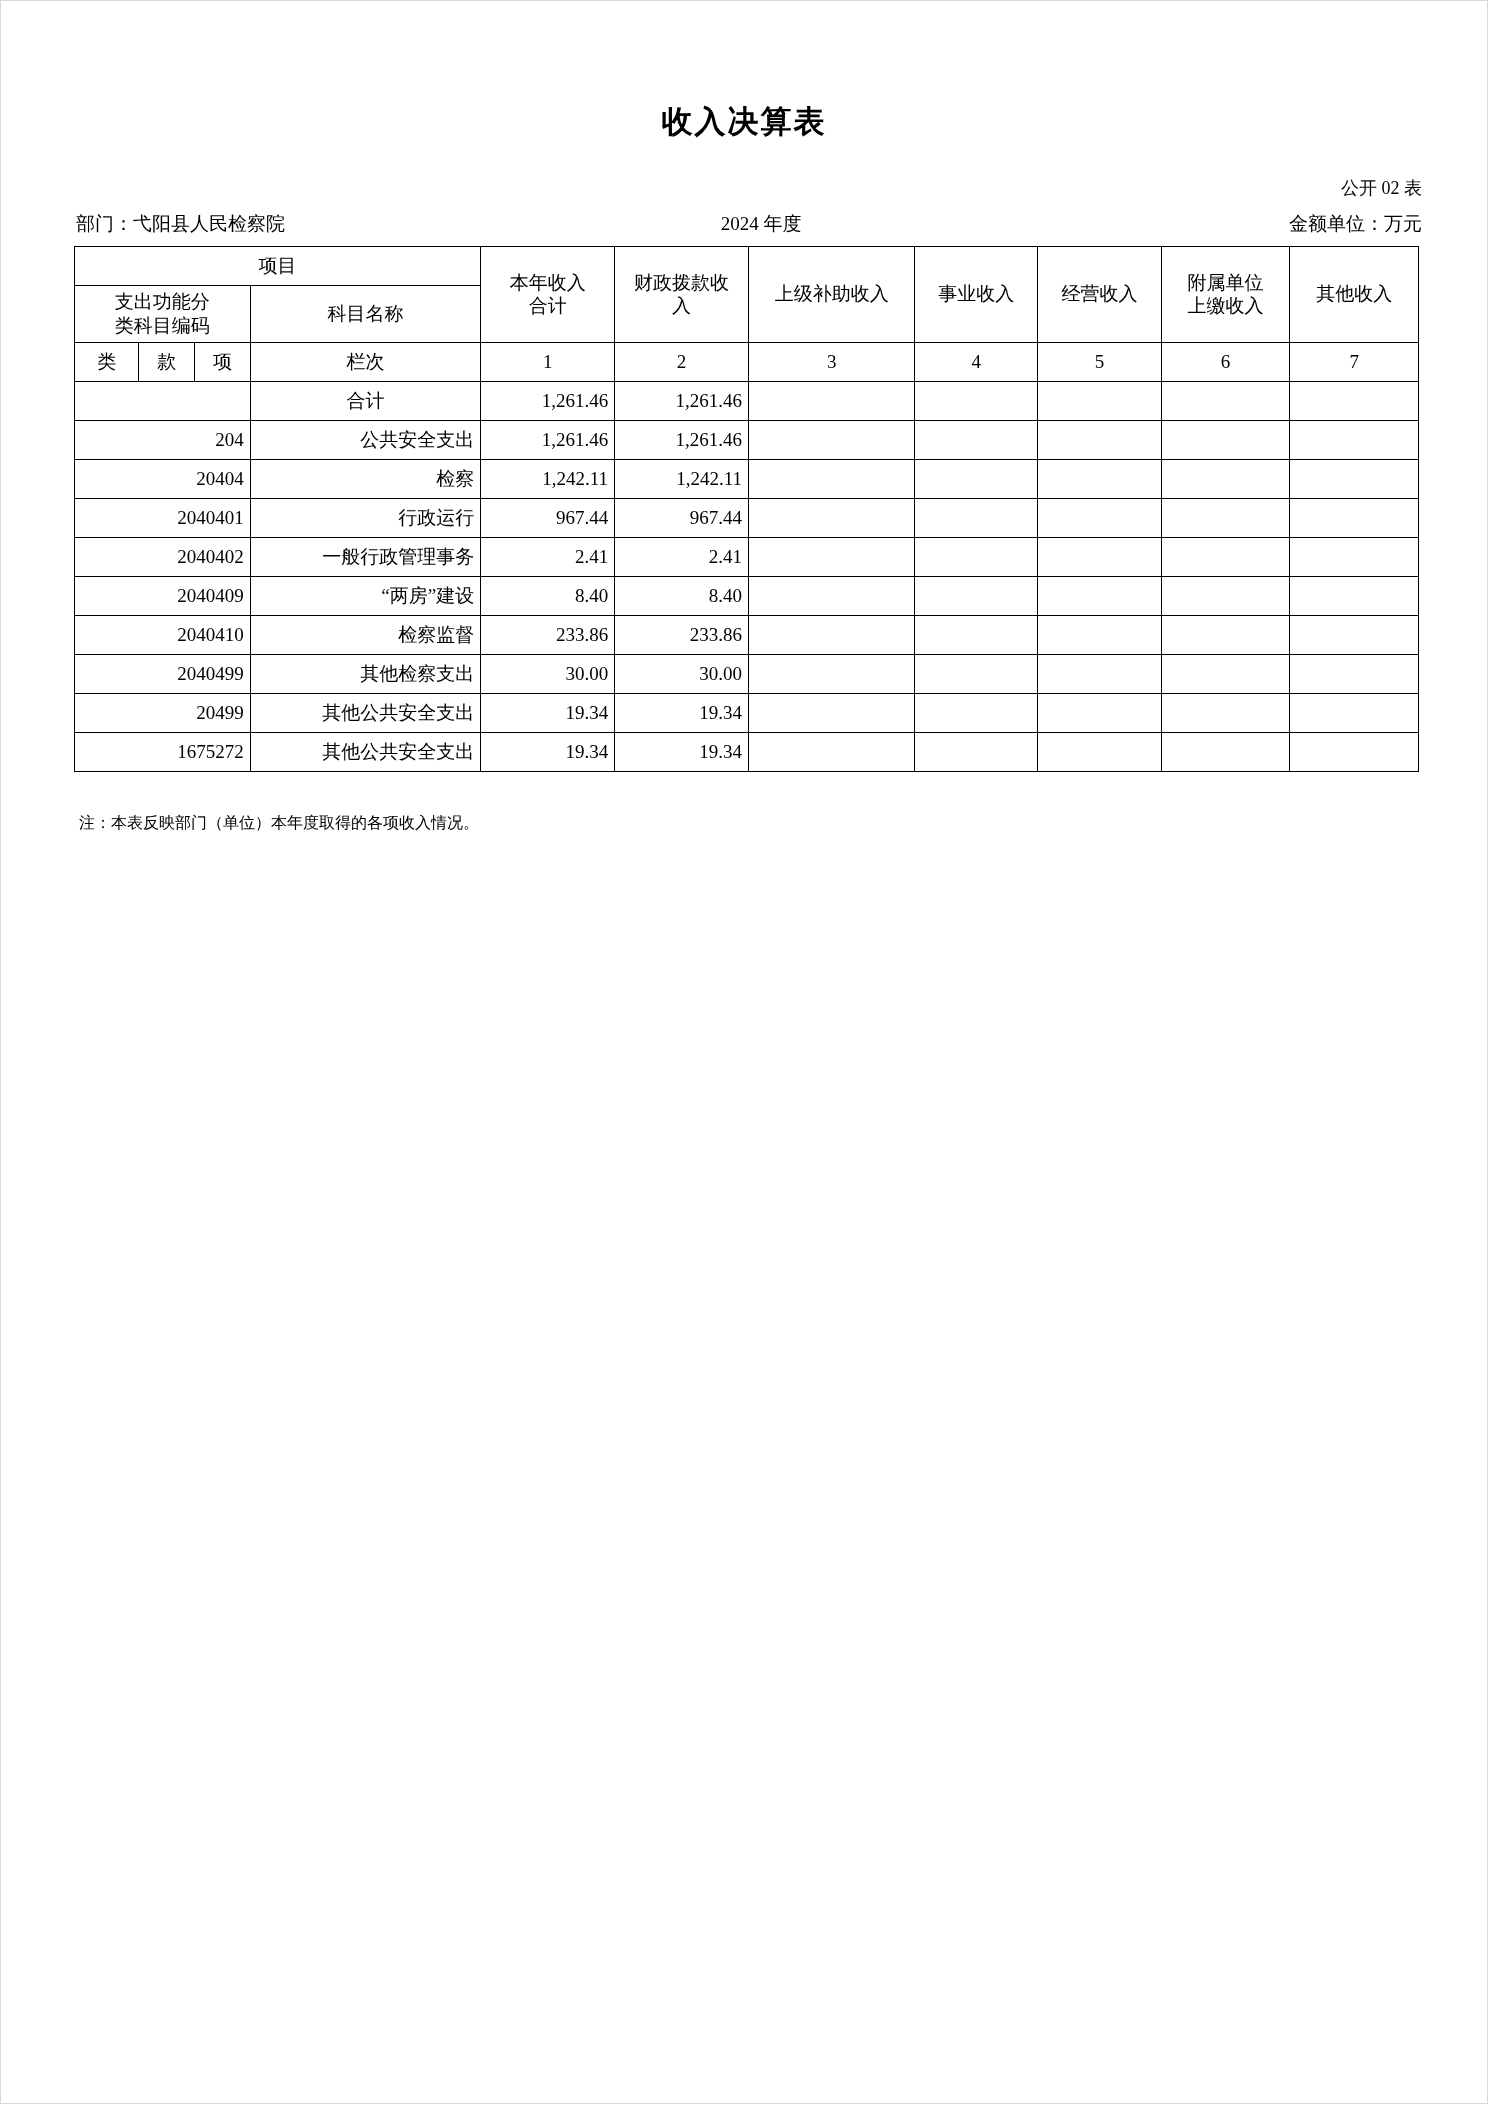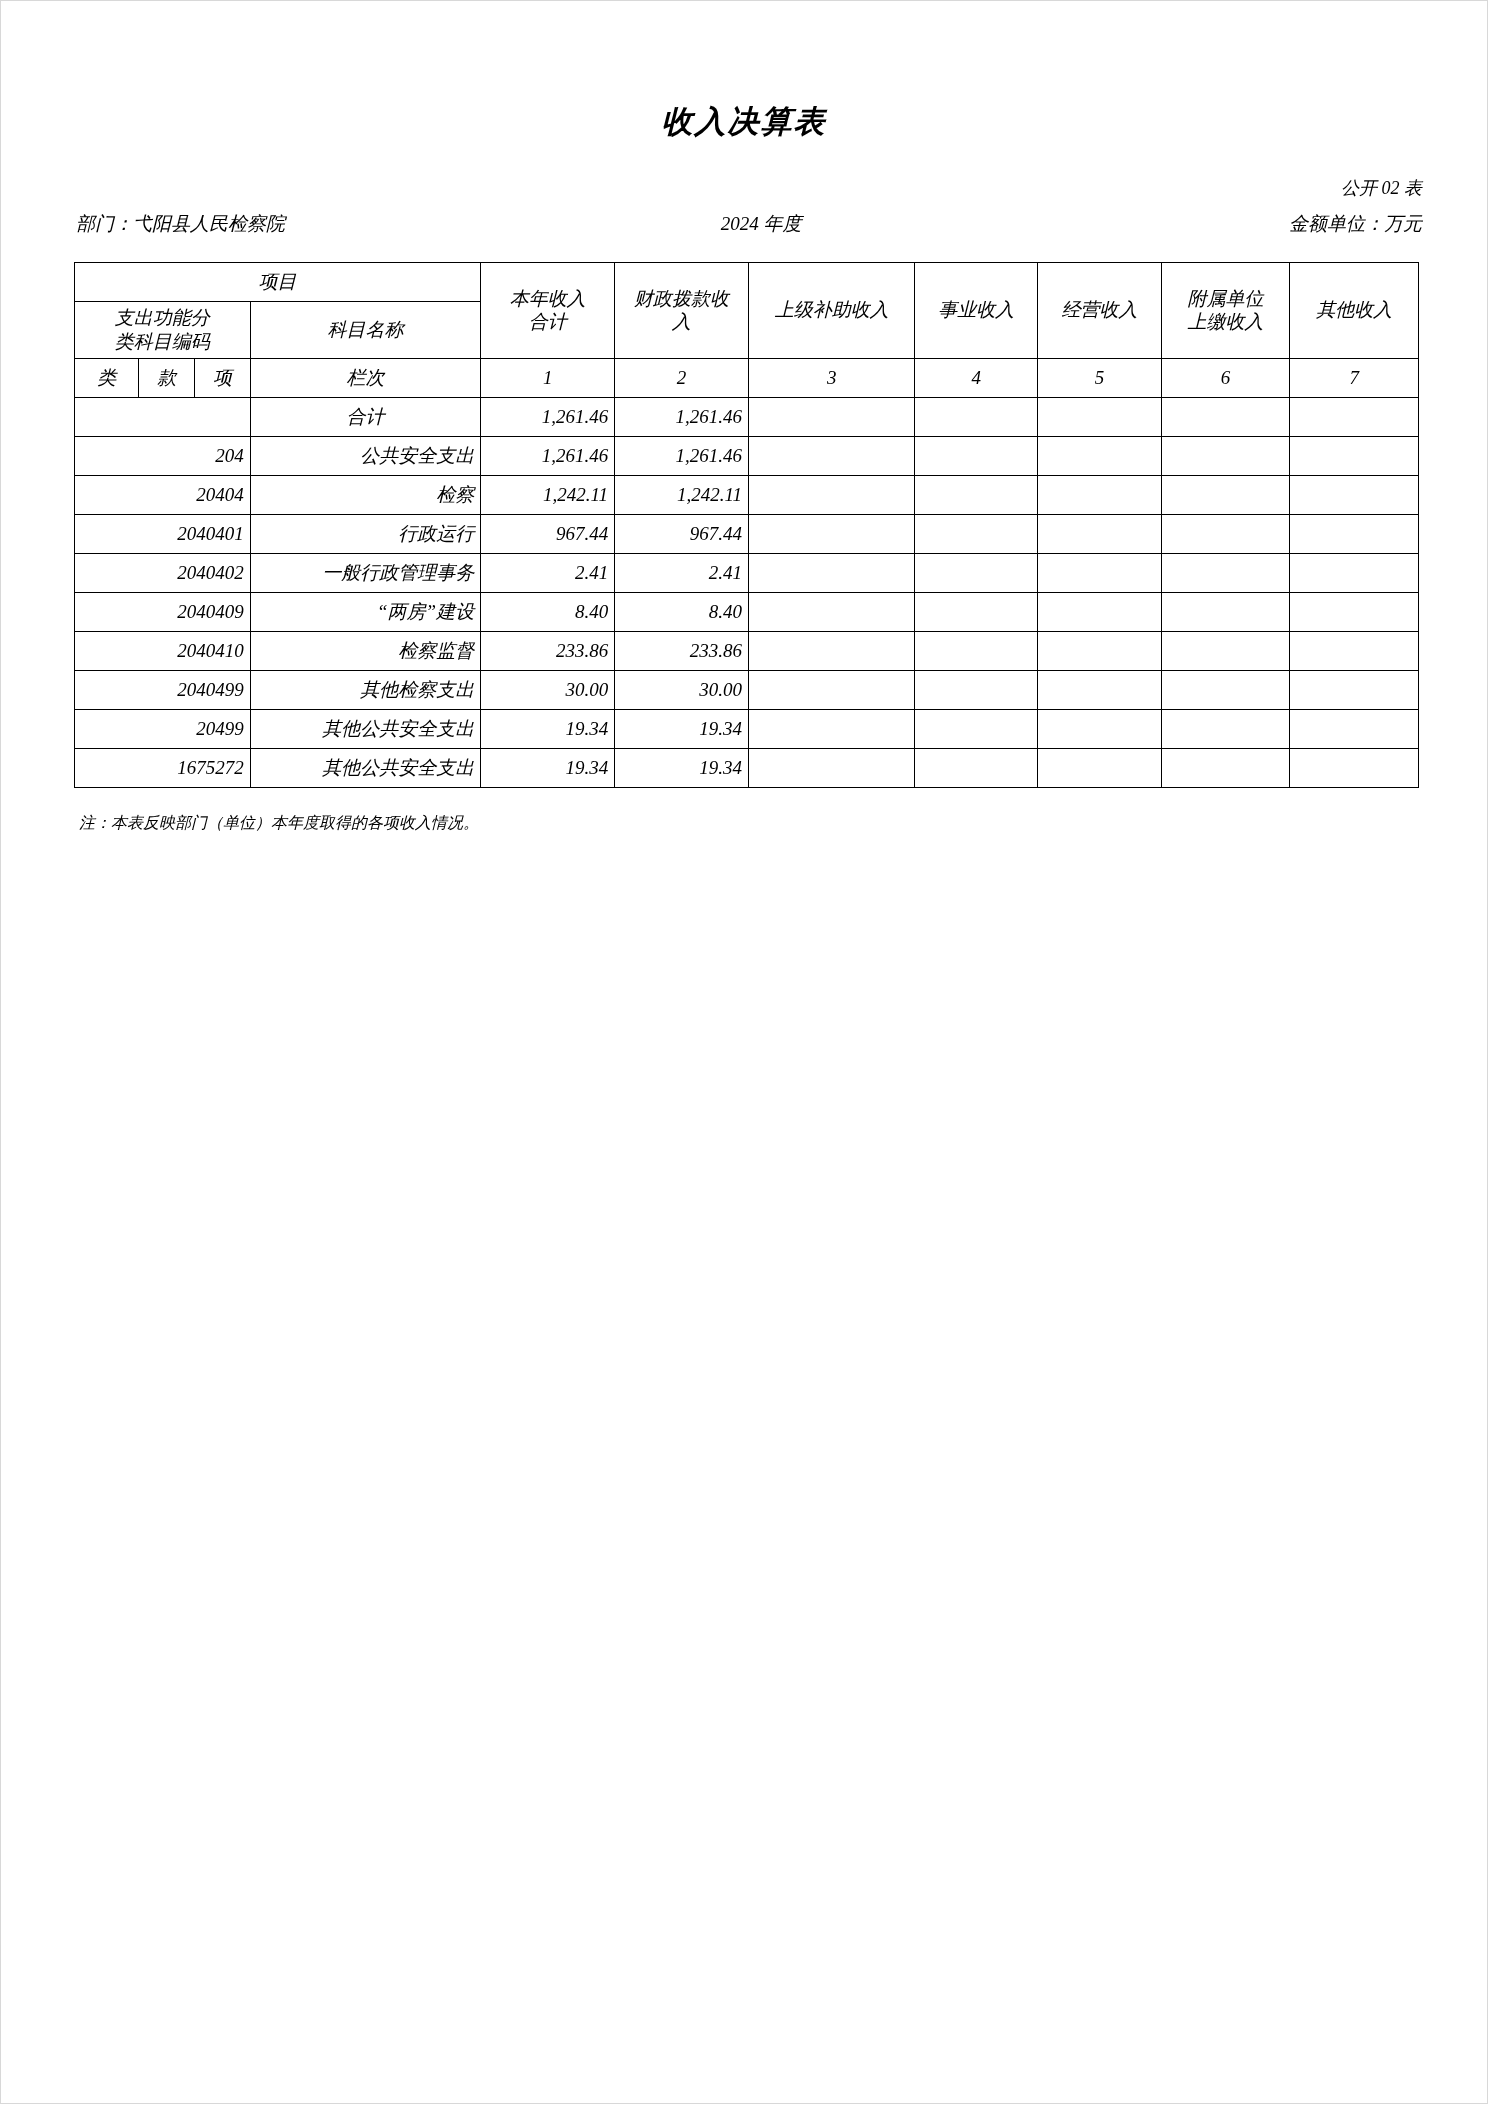--- a/index.html
+++ b/index.html
@@ -10,21 +10,20 @@
   .page {
     width: 1488px;
     height: 2104px;
     background: #ffffff;
     margin: 0 auto;
     position: relative;
     box-sizing: border-box;
     font-family: "Liberation Serif", serif;
     color: #000;
     border: 1px solid #d8d8d8;
-    font-style: italic;
   }
   .doc-title {
     text-align: center;
     font-size: 31px;
     font-weight: bold;
     letter-spacing: 2px;
     margin: 0;
     padding-top: 100px;
     font-family: "Liberation Serif", serif;
   }
@@ -61,21 +60,20 @@
     top: 0;
   }
   table.main {
     position: absolute;
     left: 73px;
     top: 245px;
     border-collapse: collapse;
     width: 1345px;
     table-layout: fixed;
     font-size: 19px;
-    margin-top: 16px;
   }
   table.main td {
     border: 1px solid #000;
     padding: 4px 6px;
     vertical-align: middle;
     line-height: 1.25;
     height: 30px;
   }
   .c-center { text-align: center; }
   .c-left { text-align: right; }

